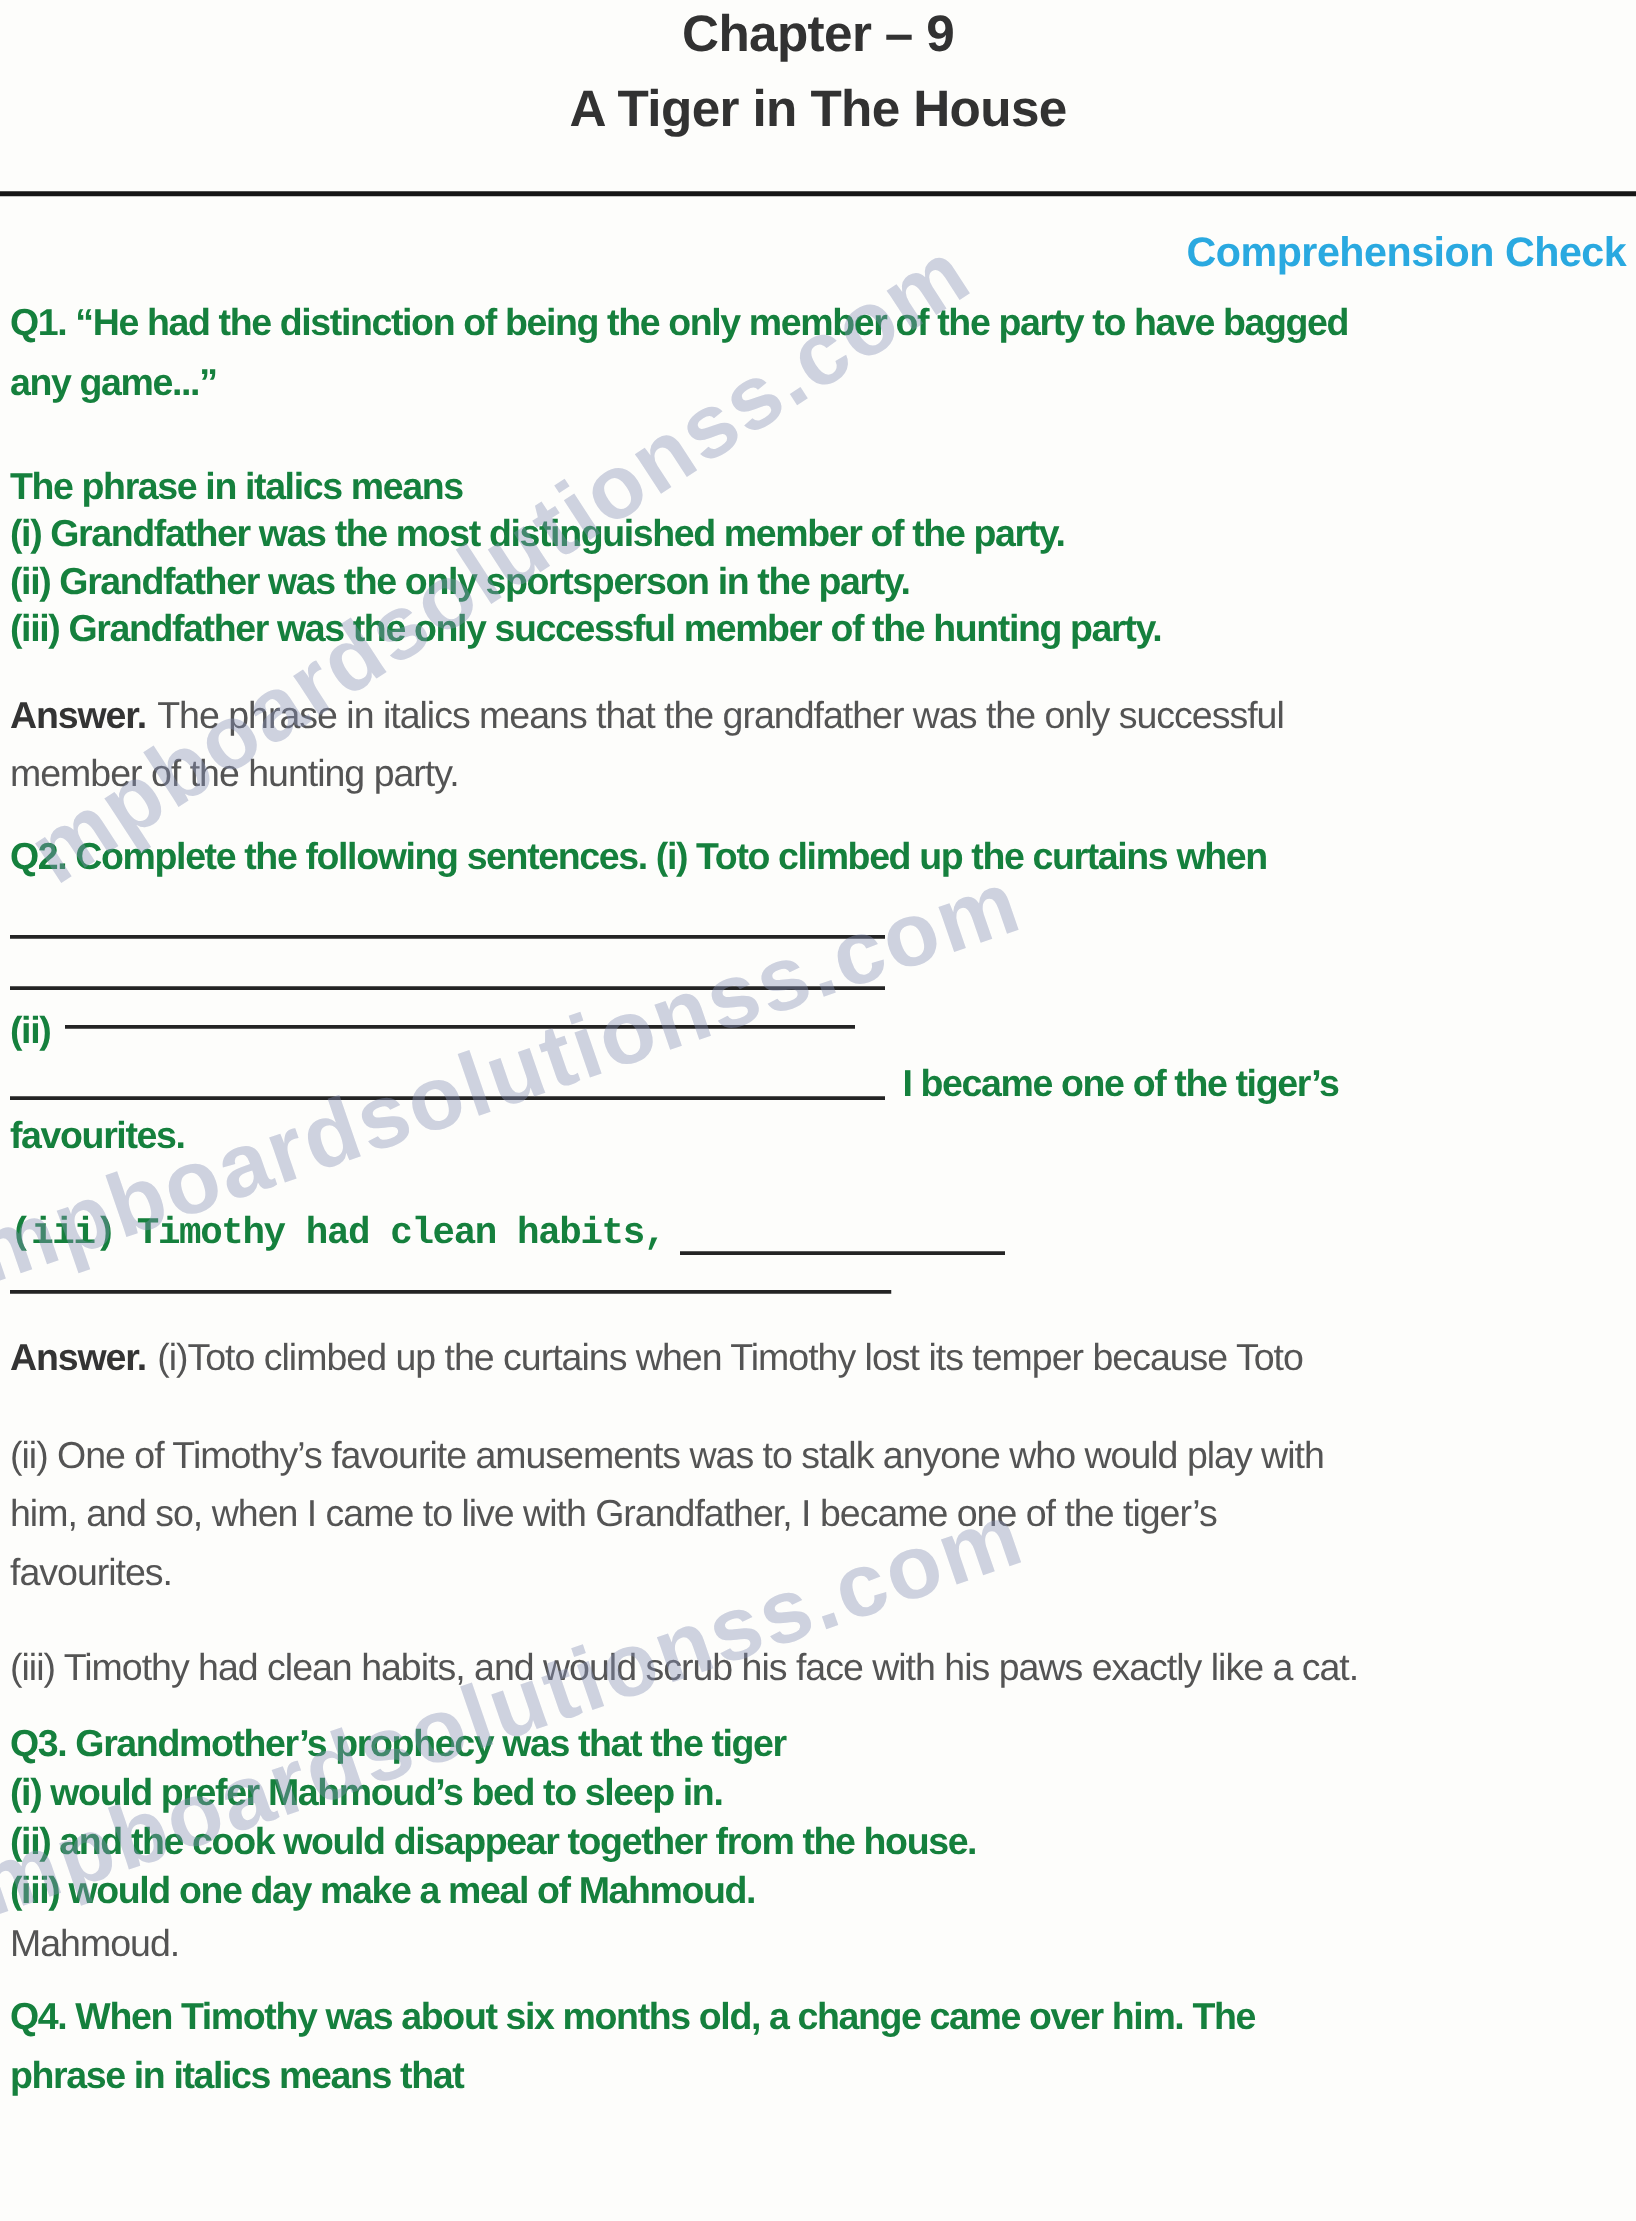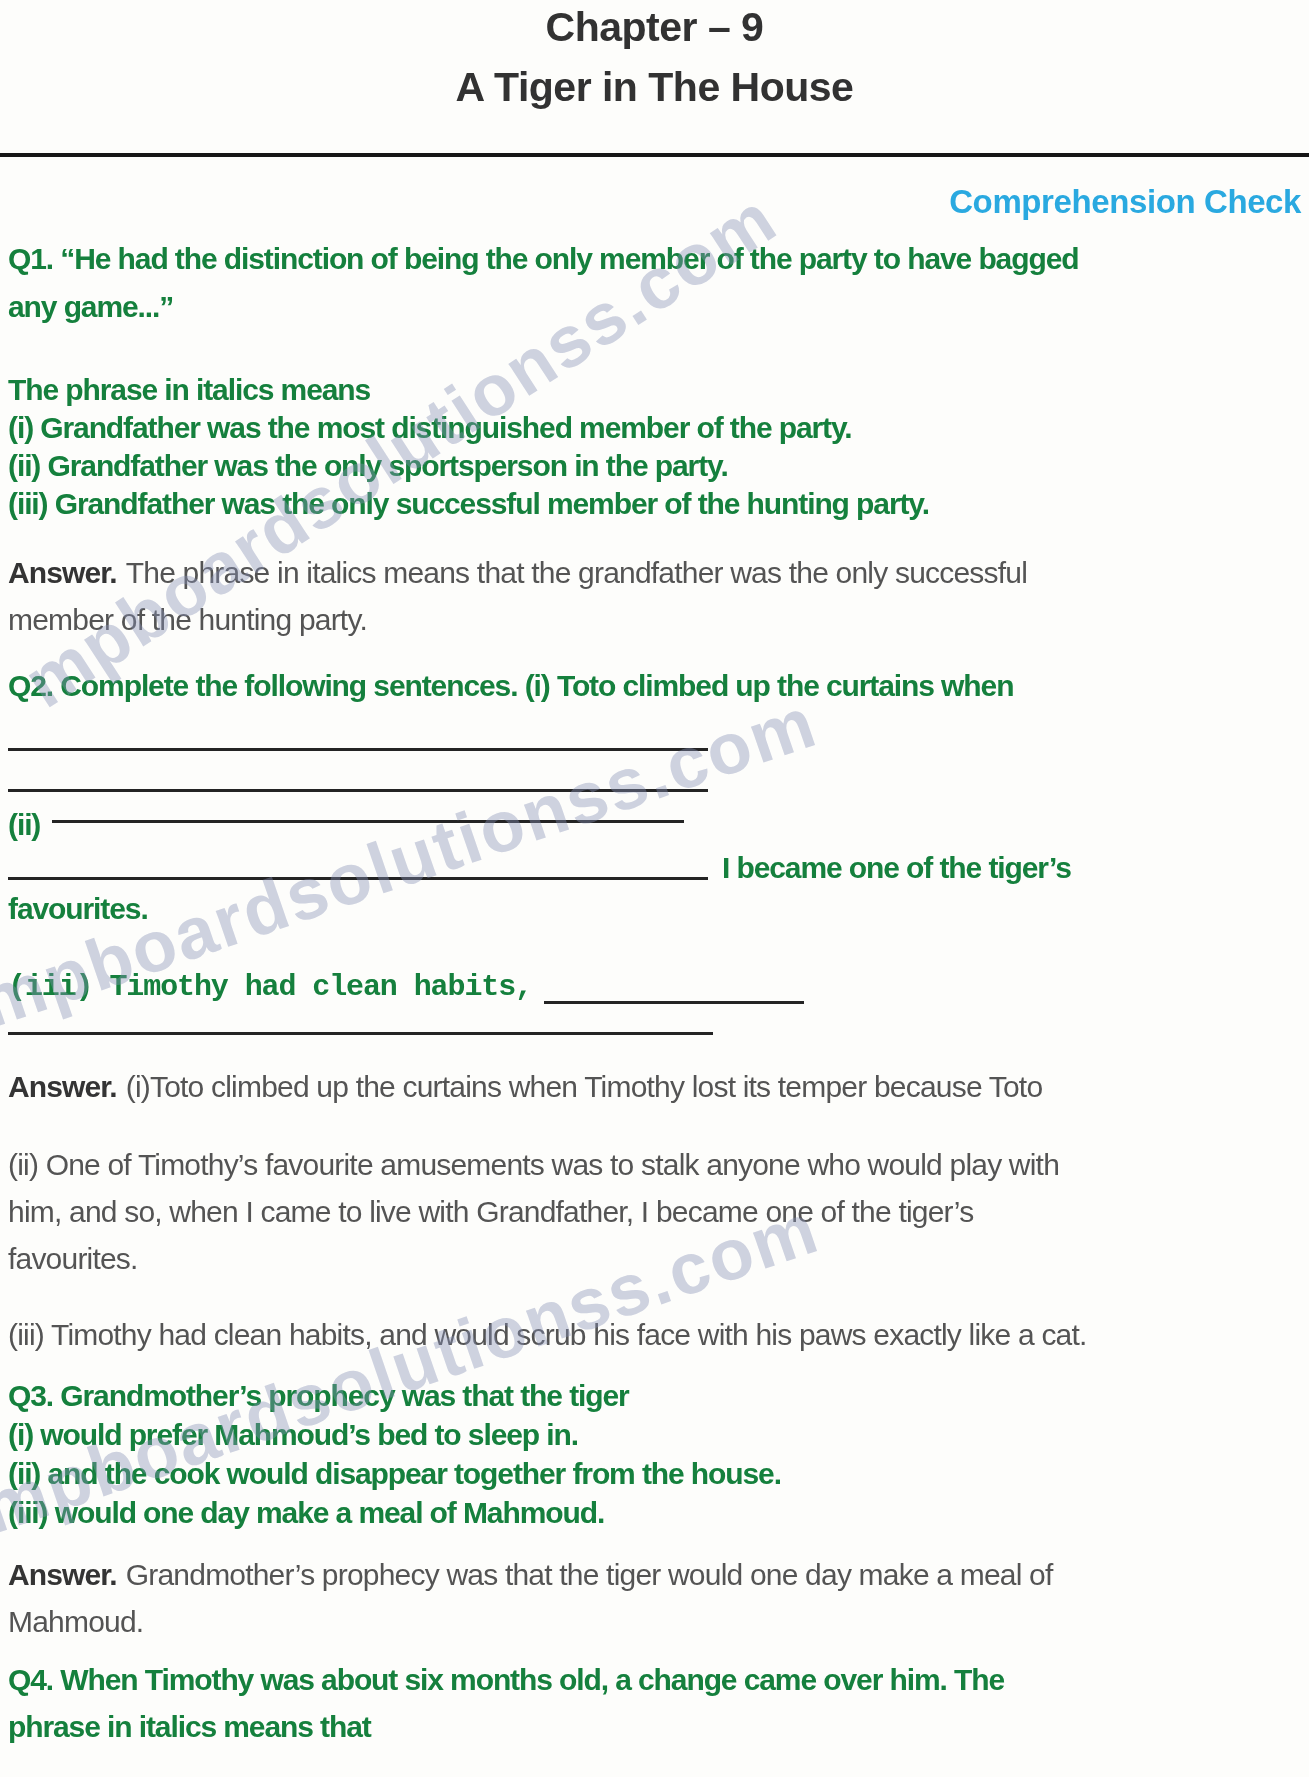--- a/index.html
+++ b/index.html
@@ -151,23 +151,20 @@
 
       <div class="a-line lh47 mt29">(iii) Timothy had clean habits, and would scrub his face with his paws exactly like a cat.</div>
     </div>
 
     <div>
       <div class="q-line lh39 mt18">Q3. Grandmother’s prophecy was that the tiger</div>
       <div class="q-line lh39">(i) would prefer Mahmoud’s bed to sleep in.</div>
       <div class="q-line lh39">(ii) and the cook would disappear together from the house.</div>
       <div class="q-line lh39">(iii) would one day make a meal of Mahmoud.</div>
 
-      <div class="a-line lh47 mt19">
-        <span class="ans-prefix">Answer.</span><span>Grandmother’s prophecy was that the tiger would one day make a meal of</span>
-      </div>
       <div class="a-line lh47">Mahmoud.</div>
     </div>
 
     <div>
       <div class="q-line lh47 mt11">Q4. When Timothy was about six months old, a change came over him. The</div>
       <div class="q-line lh47">phrase in italics means that</div>
     </div>
 
   </div>
 </div>

